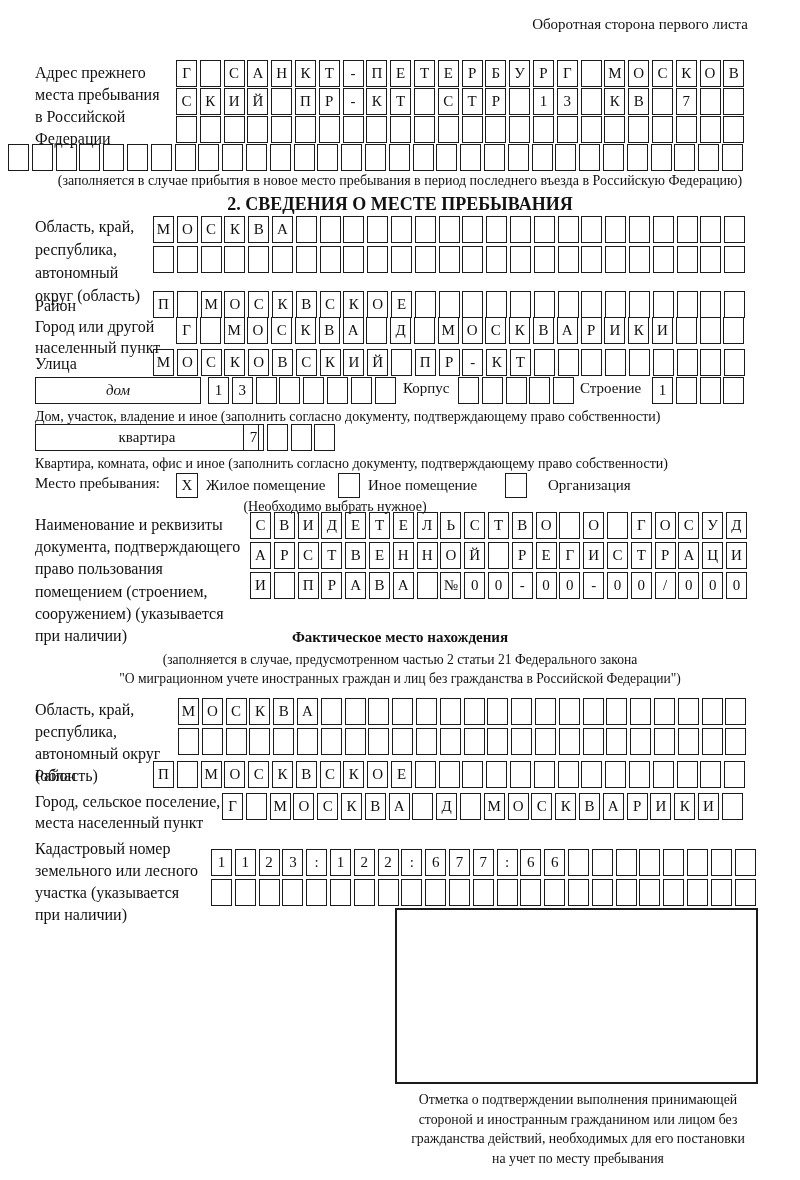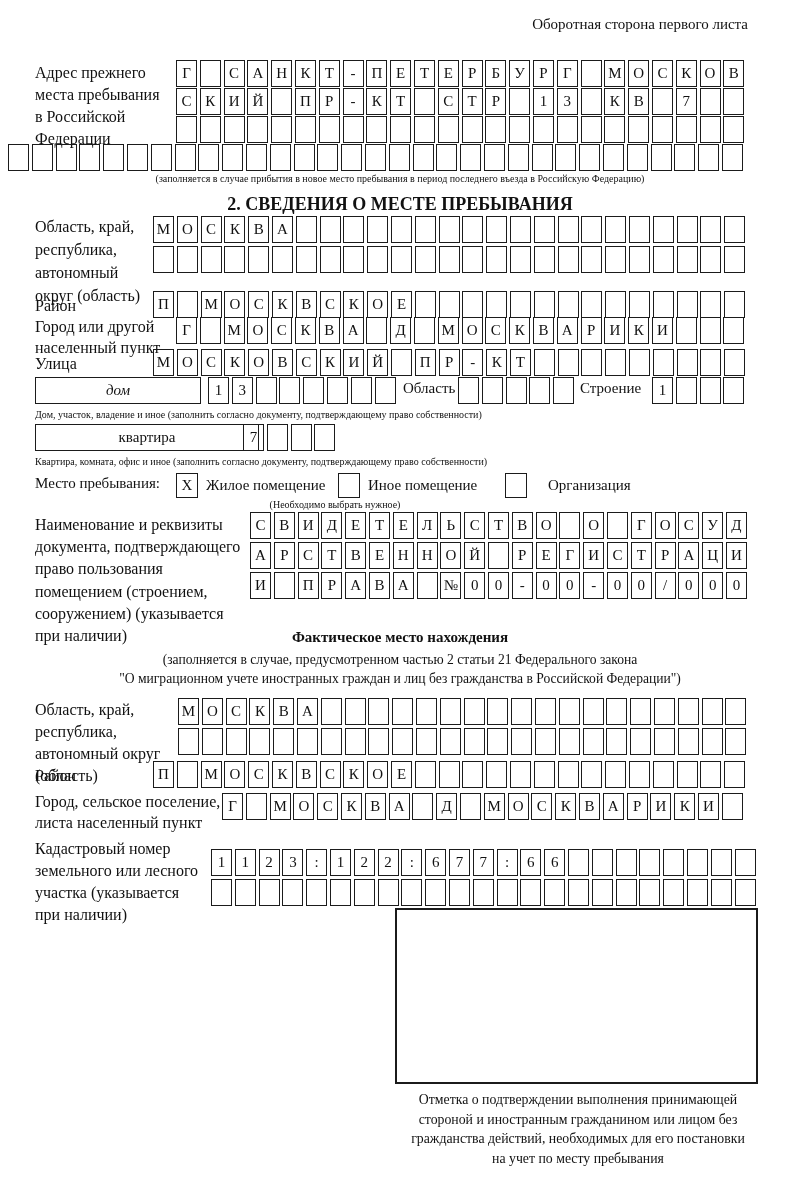--- a/index.html
+++ b/index.html
@@ -17,21 +17,21 @@
   .cell {
     flex:0 0 21px; width:21px; height:27px; margin-right:2.8px;
     border:1.6px solid #1b1b1b;
     display:flex; align-items:center; justify-content:center;
     font-size:15px; font-weight:400; line-height:1;
   }
   .lbl { position:absolute; font-size:16px; line-height:22px; }
   .lbl div { white-space:nowrap; }
   .centered { position:absolute; left:0; width:100%; text-align:center; }
   .heading { font-weight:bold; }
-  .small { font-size:10px; }
+  .small { font-size:14px; }
   .fieldbox {
     position:absolute; height:27px; border:1.6px solid #1b1b1b;
     display:flex; align-items:center; justify-content:center; font-size:15px;
   }
   .checkbox {
     position:absolute; width:22px; height:25px; border:1.6px solid #1b1b1b;
     display:flex; align-items:center; justify-content:center; font-size:15px;
   }
   .opt-label { position:absolute; font-size:15px; line-height:25px; white-space:nowrap; }
   .stamp-box { position:absolute; border:2px solid #1b1b1b; background:#fff; }
@@ -318,21 +318,21 @@
   <div class="cellrow" style="left:208px; top:377px;">
       <span class="cell">1</span>
       <span class="cell">3</span>
       <span class="cell"></span>
       <span class="cell"></span>
       <span class="cell"></span>
       <span class="cell"></span>
       <span class="cell"></span>
       <span class="cell"></span>
     </div>
-  <div class="abs" style="left:403px; top:380px;">Область</div>
+  <div class="abs" style="left:403px; top:380px;">Корпус</div>
   <div class="cellrow" style="left:458px; top:377px;">
       <span class="cell"></span>
       <span class="cell"></span>
       <span class="cell"></span>
       <span class="cell"></span>
       <span class="cell"></span>
     </div>
   <div class="abs" style="left:580px; top:380px;">Строение</div>
   <div class="cellrow" style="left:652px; top:377px;">
       <span class="cell">1</span>
@@ -525,21 +525,21 @@
       <span class="cell"></span>
       <span class="cell"></span>
       <span class="cell"></span>
       <span class="cell"></span>
       <span class="cell"></span>
       <span class="cell"></span>
     </div>
 
   <div class="lbl" style="left:35px; top:791px; line-height:21px;">
       <div>Город, сельское поселение,</div>
-      <div>листа населенный пункт</div>
+      <div>места населенный пункт</div>
     </div>
   <div class="cellrow" style="left:222px; top:793px;">
       <span class="cell">Г</span>
       <span class="cell"></span>
       <span class="cell">М</span>
       <span class="cell">О</span>
       <span class="cell">С</span>
       <span class="cell">К</span>
       <span class="cell">В</span>
       <span class="cell">А</span>

